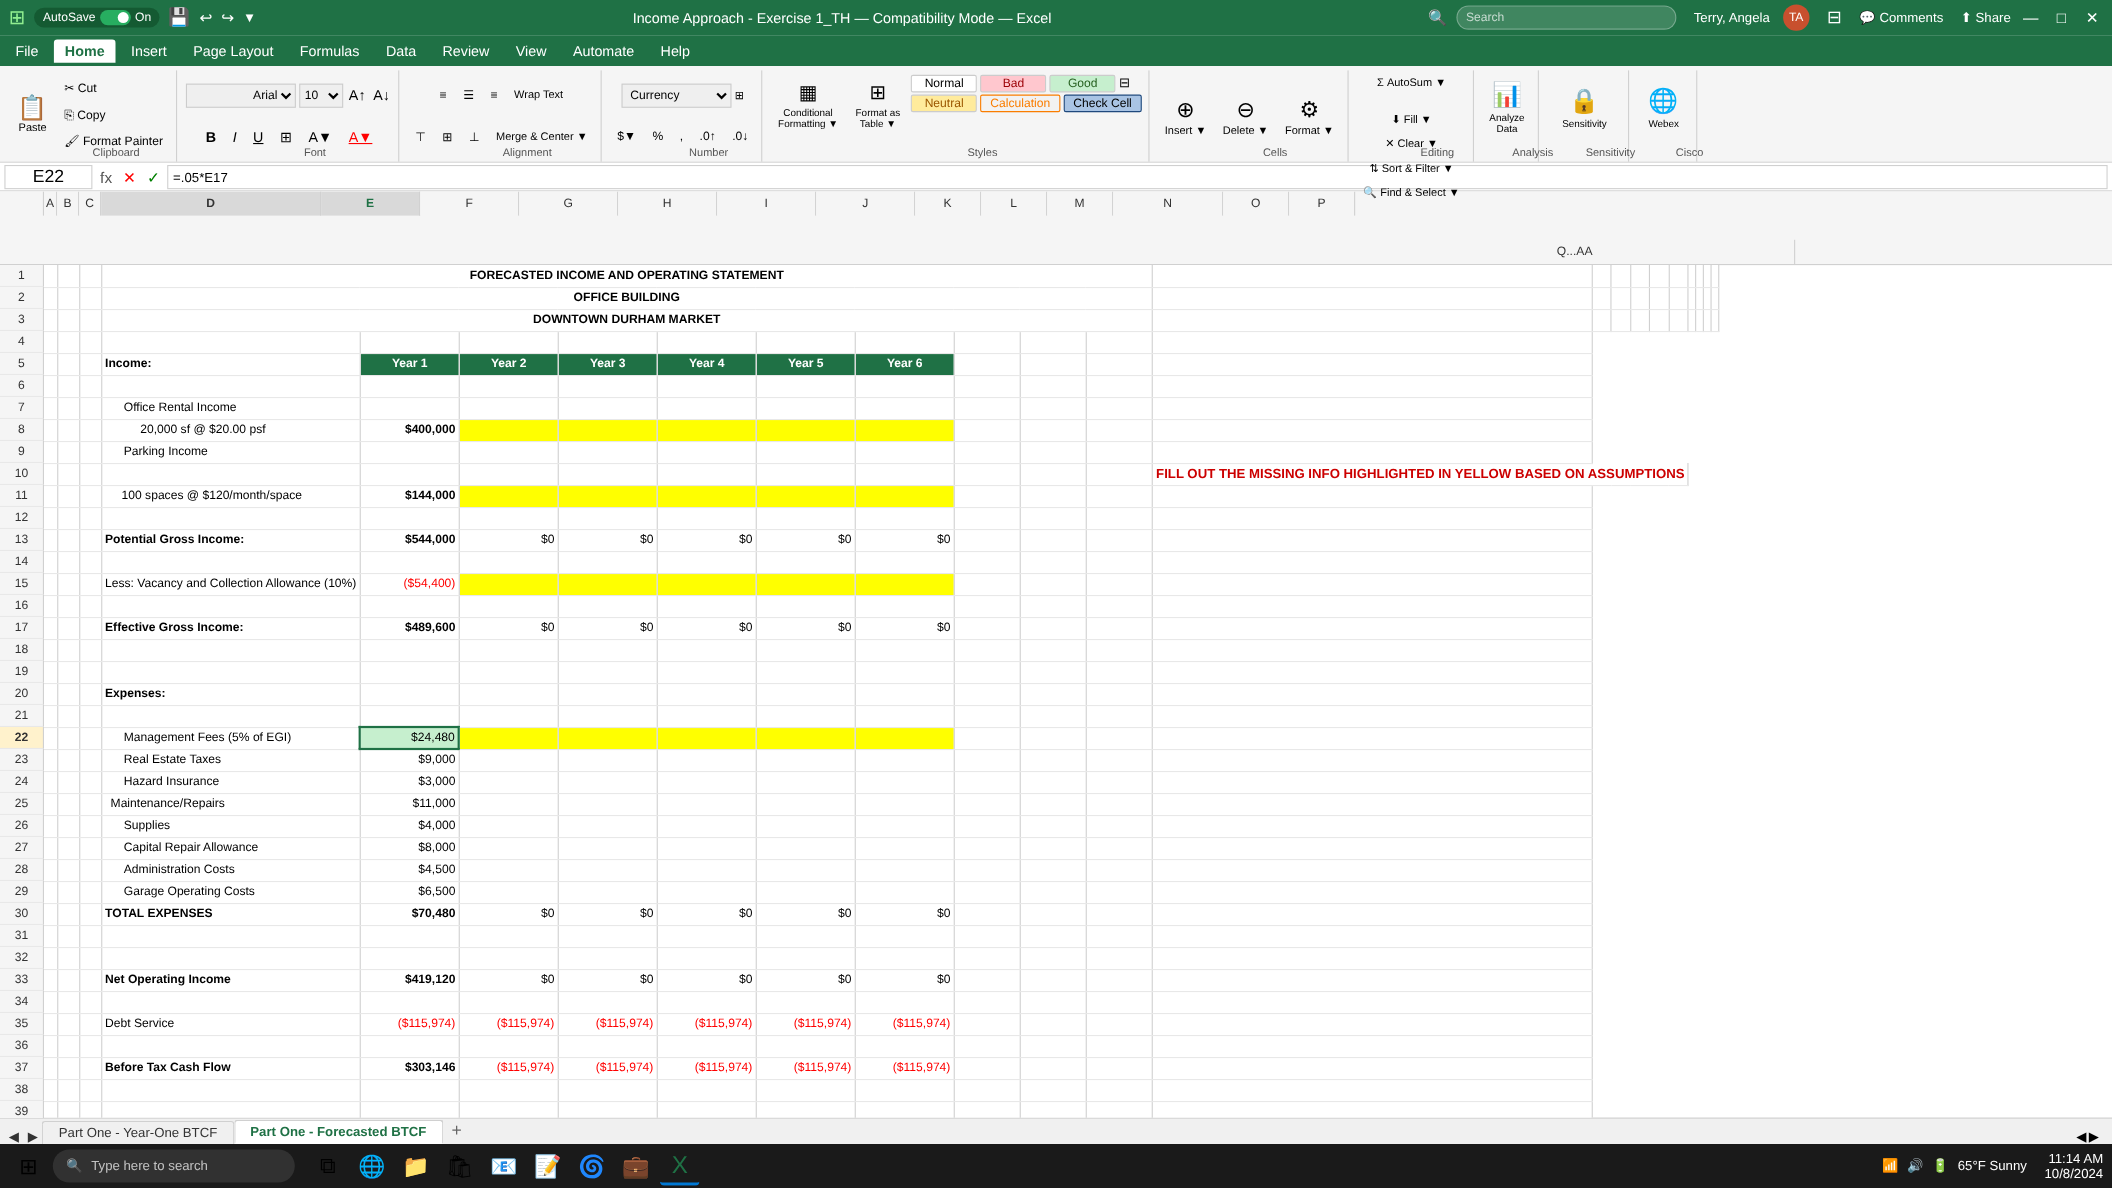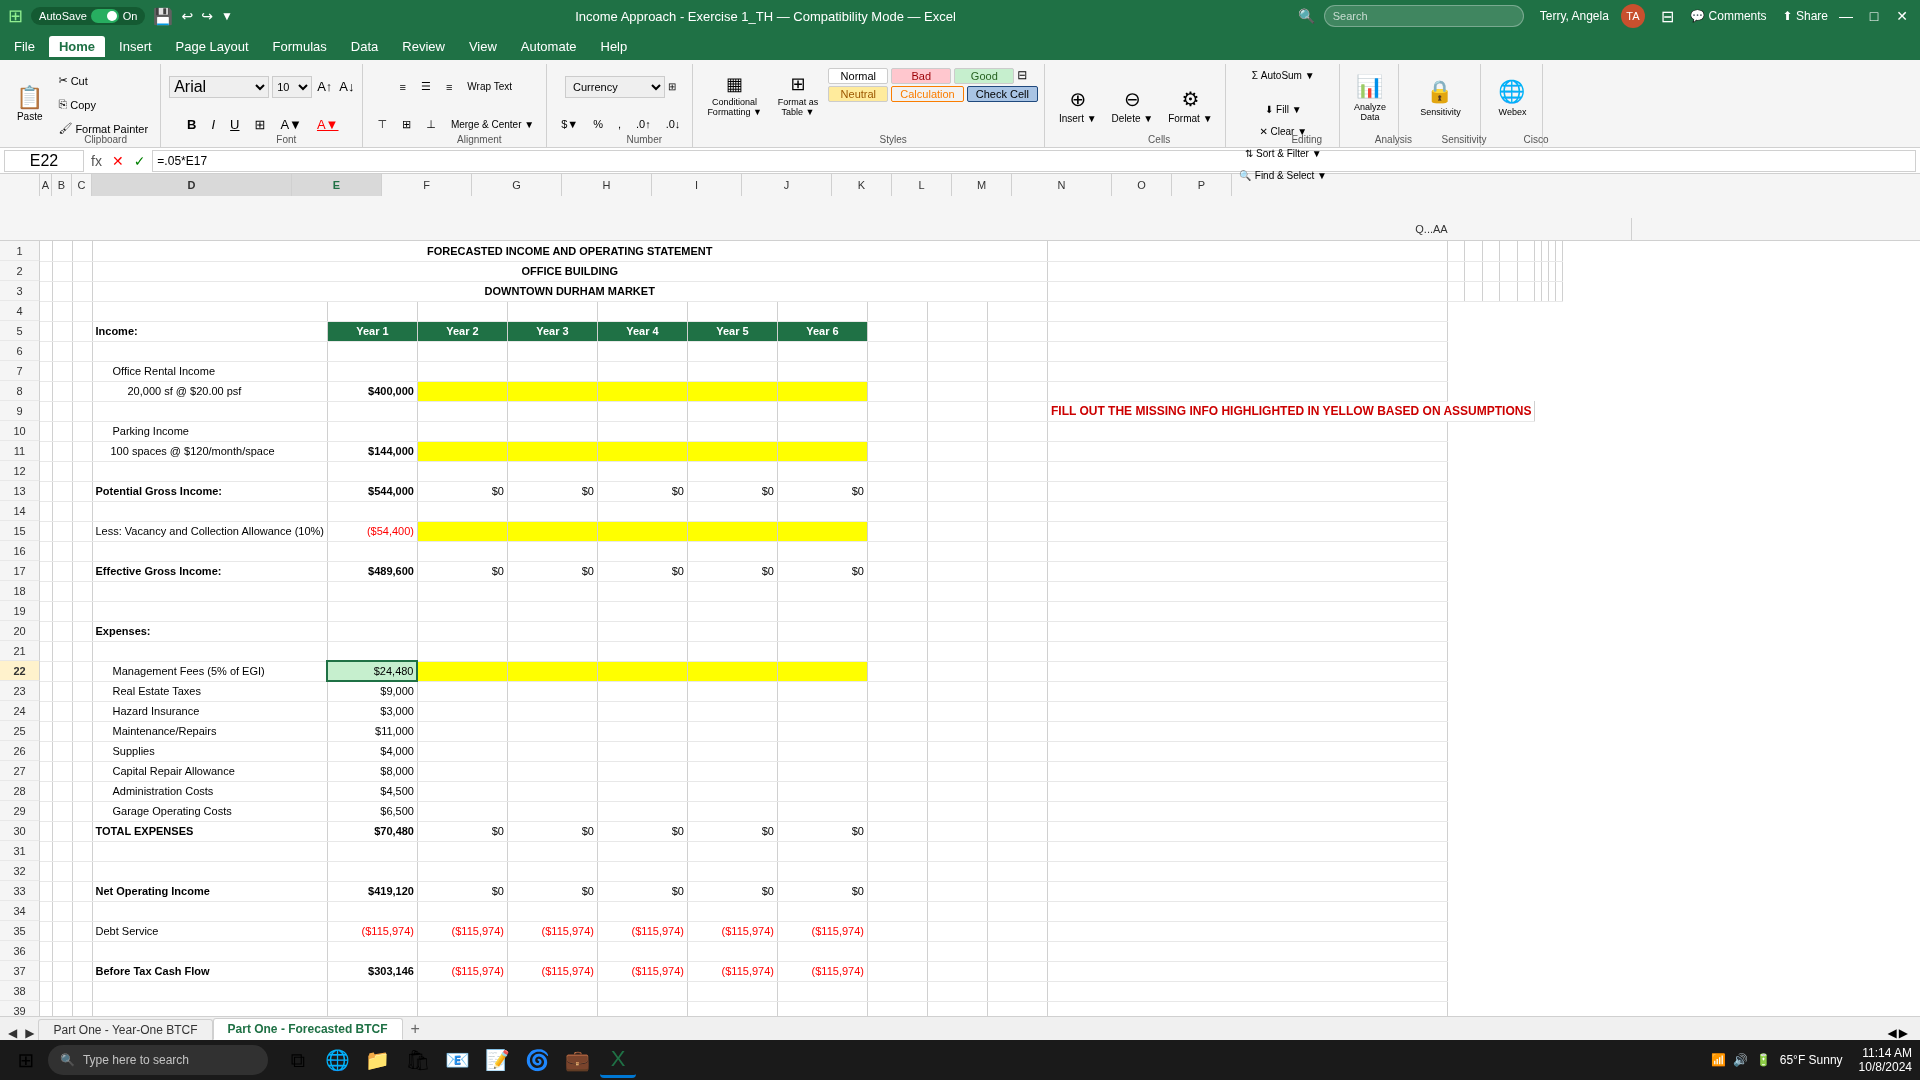--- a/index.html
+++ b/index.html
@@ -288,21 +288,21 @@
     .style-calculation { background: #f2f2f2; color: #fa7d00; border-color: #fa7d00; }
     .style-checkcell { background: #a9c4e4; color: #000; border-color: #1f497d; }
 
     .number-format-select {
       width: 100px;
       height: 22px;
       border: 1px solid #ccc;
       font-size: 11px;
       padding: 0 3px;
     }
-    .font-select { width: 100px; height: 22px; border: 1px solid #ccc; font-size: 16px; }
+    .font-select { width: 100px; height: 22px; border: 1px solid #ccc; font-size: 11px; text-align: right; }
     .font-size-select { width: 40px; height: 22px; border: 1px solid #ccc; font-size: 11px; }
 
     .search-box {
       background: white;
       border: 1px solid #ccc;
       border-radius: 3px;
       height: 24px;
       width: 200px;
       display: flex;
       align-items: center;
@@ -759,47 +759,47 @@
               <td style="background: rgb(255, 255, 0);"></td>
               <td></td>
               <td></td>
               <td></td>
               <td></td>
             </tr>
             <tr>
               <td></td>
               <td></td>
               <td></td>
+              <td style="padding-left: 20px;">Parking Income</td>
+              <td></td>
+              <td></td>
+              <td></td>
+              <td></td>
+              <td></td>
+              <td></td>
+              <td></td>
+              <td></td>
+              <td></td>
+              <td></td>
+            </tr>
+            <tr>
+              <td></td>
+              <td></td>
+              <td></td>
               <td></td>
               <td></td>
               <td></td>
               <td></td>
               <td></td>
               <td></td>
               <td></td>
               <td></td>
               <td></td>
               <td></td>
               <td colspan="6" style="color: rgb(204, 0, 0); font-weight: bold; font-size: 12px;">FILL OUT THE MISSING INFO HIGHLIGHTED IN YELLOW BASED ON ASSUMPTIONS</td>
-            </tr>
-            <tr>
-              <td></td>
-              <td></td>
-              <td></td>
-              <td style="padding-left: 20px;">Parking Income</td>
-              <td></td>
-              <td></td>
-              <td></td>
-              <td></td>
-              <td></td>
-              <td></td>
-              <td></td>
-              <td></td>
-              <td></td>
-              <td></td>
             </tr>
             <tr>
               <td></td>
               <td></td>
               <td></td>
               <td style="padding-left: 18px;">100 spaces @ $120/month/space</td>
               <td style="font-weight: bold; text-align: right;">$144,000</td>
               <td style="background: rgb(255, 255, 0);"></td>
               <td style="background: rgb(255, 255, 0);"></td>
               <td style="background: rgb(255, 255, 0);"></td>
@@ -1015,21 +1015,21 @@
               <td></td>
               <td></td>
               <td></td>
               <td></td>
               <td></td>
             </tr>
             <tr>
               <td></td>
               <td></td>
               <td></td>
-              <td style="padding-left: 20px;">Maintenance/Repairs</td>
+              <td style="padding-left: 8px;">Maintenance/Repairs</td>
               <td style="text-align: right;">$11,000</td>
               <td></td>
               <td></td>
               <td></td>
               <td></td>
               <td></td>
               <td></td>
               <td></td>
               <td></td>
               <td></td>

